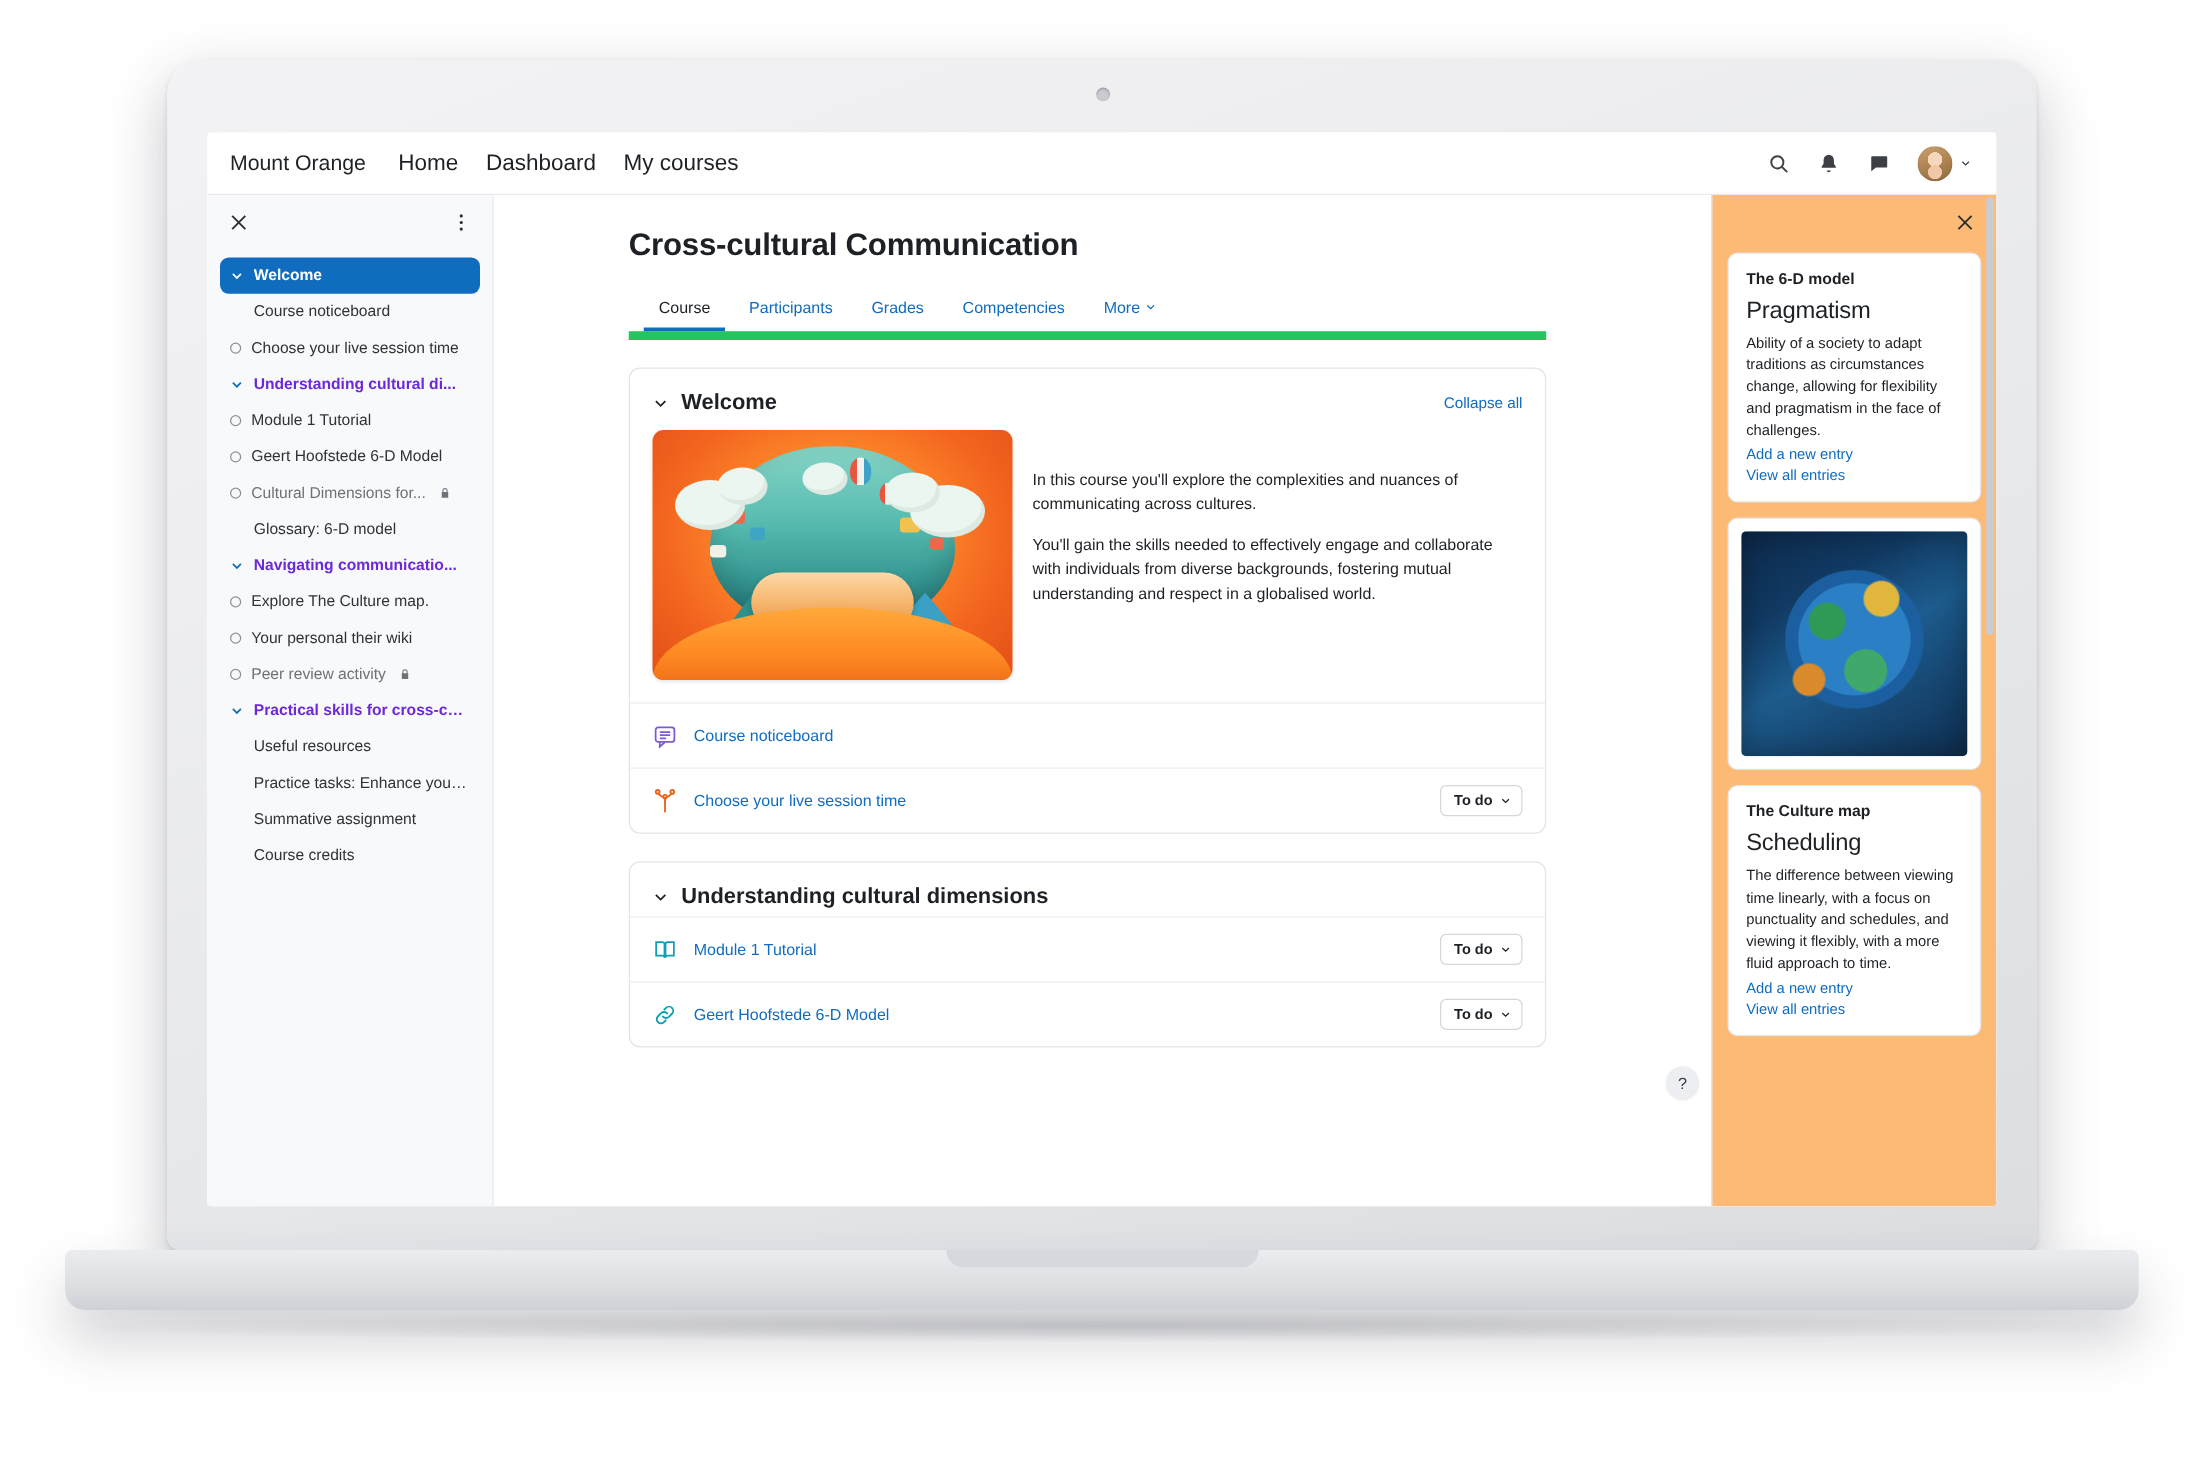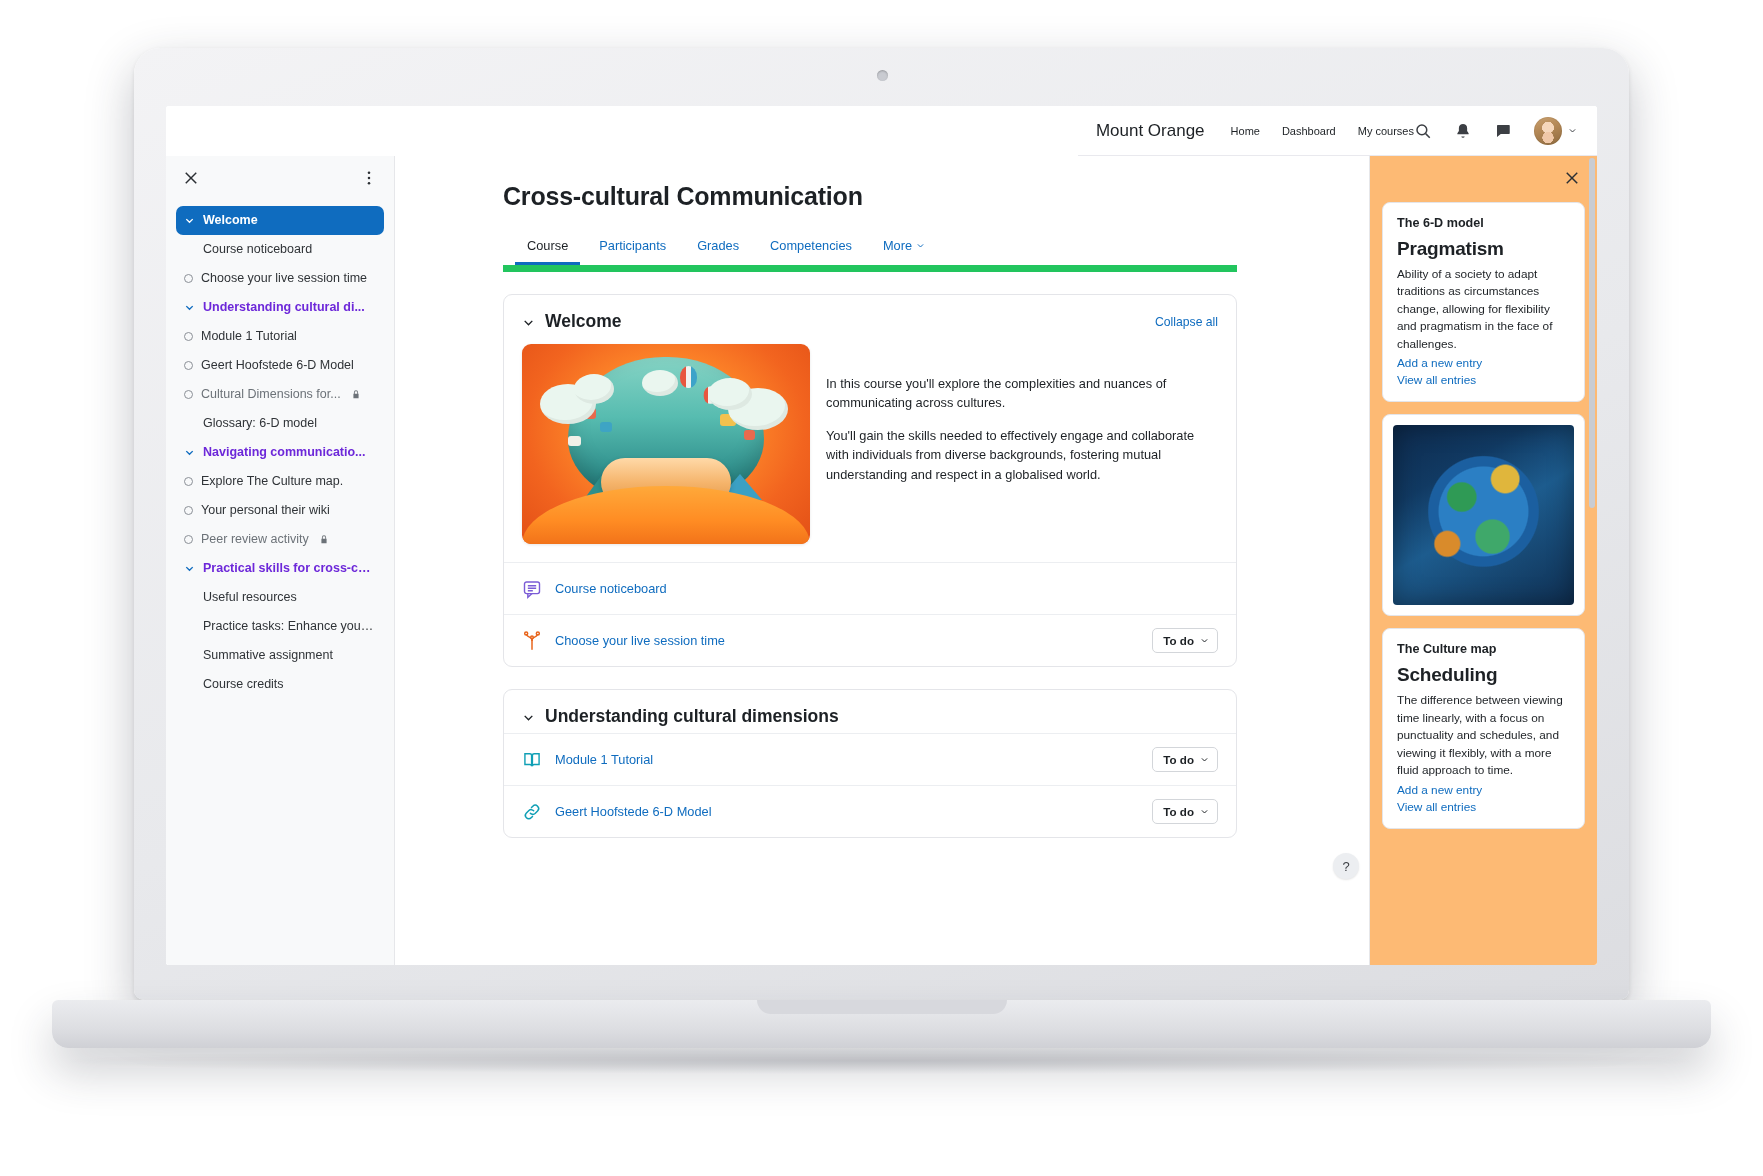--- a/index.html
+++ b/index.html
@@ -60,33 +60,33 @@
     border-radius: 0 0 14px 14px;
   }
   .base-shadow {
     position: absolute;
     left: 70px; top: 1048px;
     width: 1620px; height: 26px;
     background: radial-gradient(ellipse at center, rgba(60,64,80,0.20) 0%, rgba(60,64,80,0) 72%);
   }
 
   
-  .app { position: absolute; inset: 0; display: flex; flex-direction: column; background:#fff;align-items:flex-end; }
+  .app { position: absolute; inset: 0; display: flex; flex-direction: column; background:#fff; }
 
   
   .navbar {
     height: 50px; flex: 0 0 50px;
     display: flex; align-items: center;
     padding: 0 20px 0 18px;
     border-bottom: 1px solid #e9e9ee;
     background: #fff;
   }
   .brand { font-size: 17px; color: #1d2125; font-weight: 400; margin-right: 26px; white-space: nowrap; }
   .nav-links { display: flex; gap: 22px; align-items: center; }
-  .nav-link { font-size: 11px; color: #1d2125; text-decoration: none; white-space: nowrap; }
+  .nav-link { font-size: 18px; color: #1d2125; text-decoration: none; white-space: nowrap; }
   .nav-right { margin-left: auto; display: flex; align-items: center; gap: 22px; }
   .nav-icon { width: 18px; height: 18px; display: block; color: #3c3f44; cursor: pointer; }
   .avatar-wrap { display: flex; align-items: center; gap: 6px; cursor: pointer; }
   .avatar {
     width: 28px; height: 28px; border-radius: 50%;
     background:
       radial-gradient(circle at 50% 74%, #f0c8a8 0 22%, rgba(240,200,168,0) 23%),
       radial-gradient(circle at 50% 38%, #f6d7bb 0 26%, rgba(246,215,187,0) 27%),
       linear-gradient(160deg,#caa271 0%, #b68a58 38%, #8e6a3e 100%);
     box-shadow: inset 0 0 0 1px rgba(0,0,0,0.06);
@@ -247,21 +247,21 @@
     overflow: hidden;
     margin-left: 24px;
   }
   .blocks-top { height: 44px; display: flex; align-items: center; justify-content: flex-end; padding: 0 16px; }
   .blocks-list { padding: 2px 12px 14px 12px; }
   .block {
     background: #fff; border: 1px solid #e4e5e9; border-radius: 8px;
     padding: 13px 14px 14px 14px; margin-bottom: 12px;
   }
   .block-title { font-size: 12.6px; font-weight: 700; color: #1d2125; }
-  .block-term { font-size: 19px; font-weight: 700; color: #1d2125; margin-top: 8px; letter-spacing: -0.2px; }
+  .block-term { font-size: 19px; font-weight: 400; color: #1d2125; margin-top: 8px; letter-spacing: -0.2px; }
   .block-desc { font-size: 11.8px; line-height: 1.48; color: #1d2125; margin-top: 6px; }
   .block-link { display: block; font-size: 11.8px; color: #0f6cbf; cursor: pointer; margin-top: 3px; }
   .block-img-wrap { background:#fff; border: 1px solid #e4e5e9; border-radius: 8px; padding: 10px; margin-bottom: 12px; }
   .block-img {
     width: 100%; height: 180px; border-radius: 4px;
     background:
       radial-gradient(circle at 38% 40%, #2f9a55 0 9%, rgba(0,0,0,0) 10%),
       radial-gradient(circle at 62% 30%, #e0b63c 0 8%, rgba(0,0,0,0) 9%),
       radial-gradient(circle at 55% 62%, #3fa86a 0 11%, rgba(0,0,0,0) 12%),
       radial-gradient(circle at 30% 66%, #d98b2b 0 7%, rgba(0,0,0,0) 8%),

